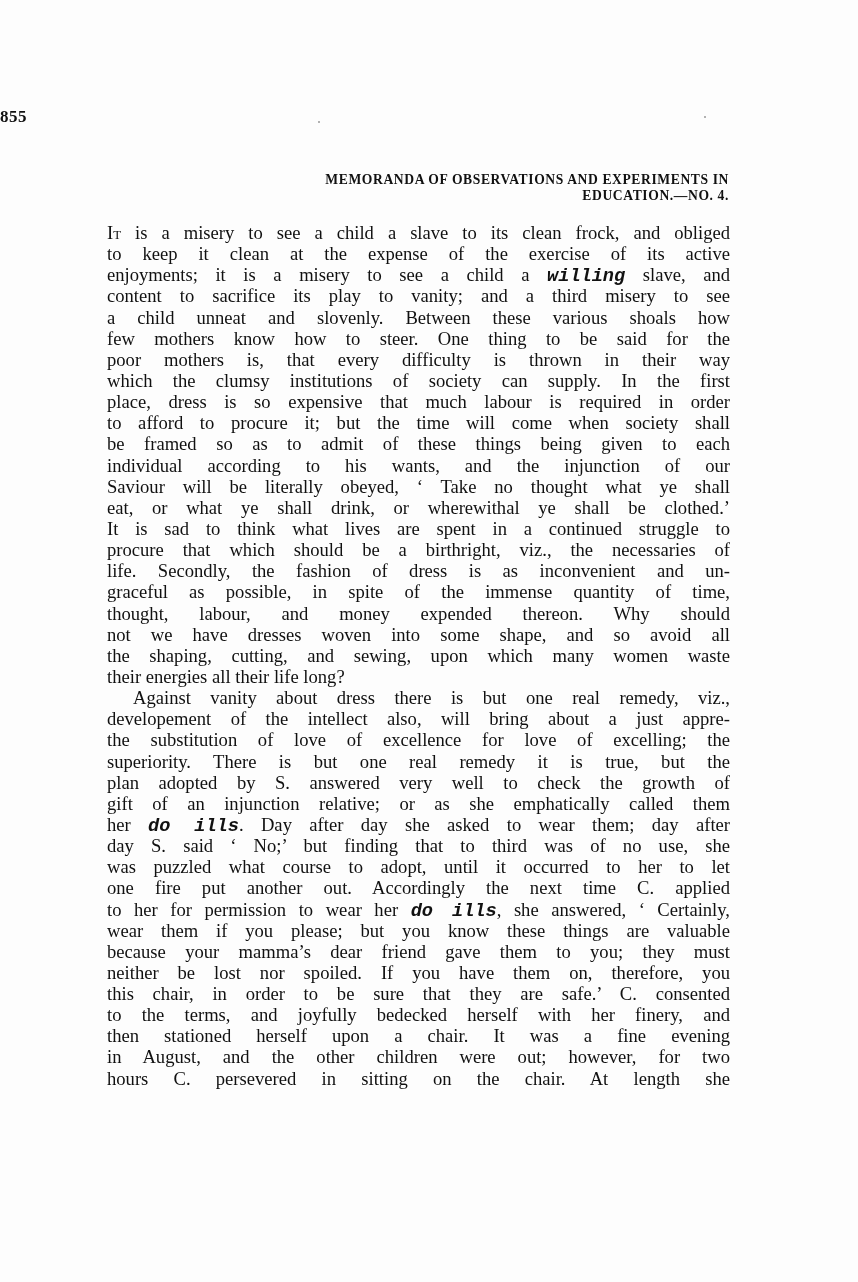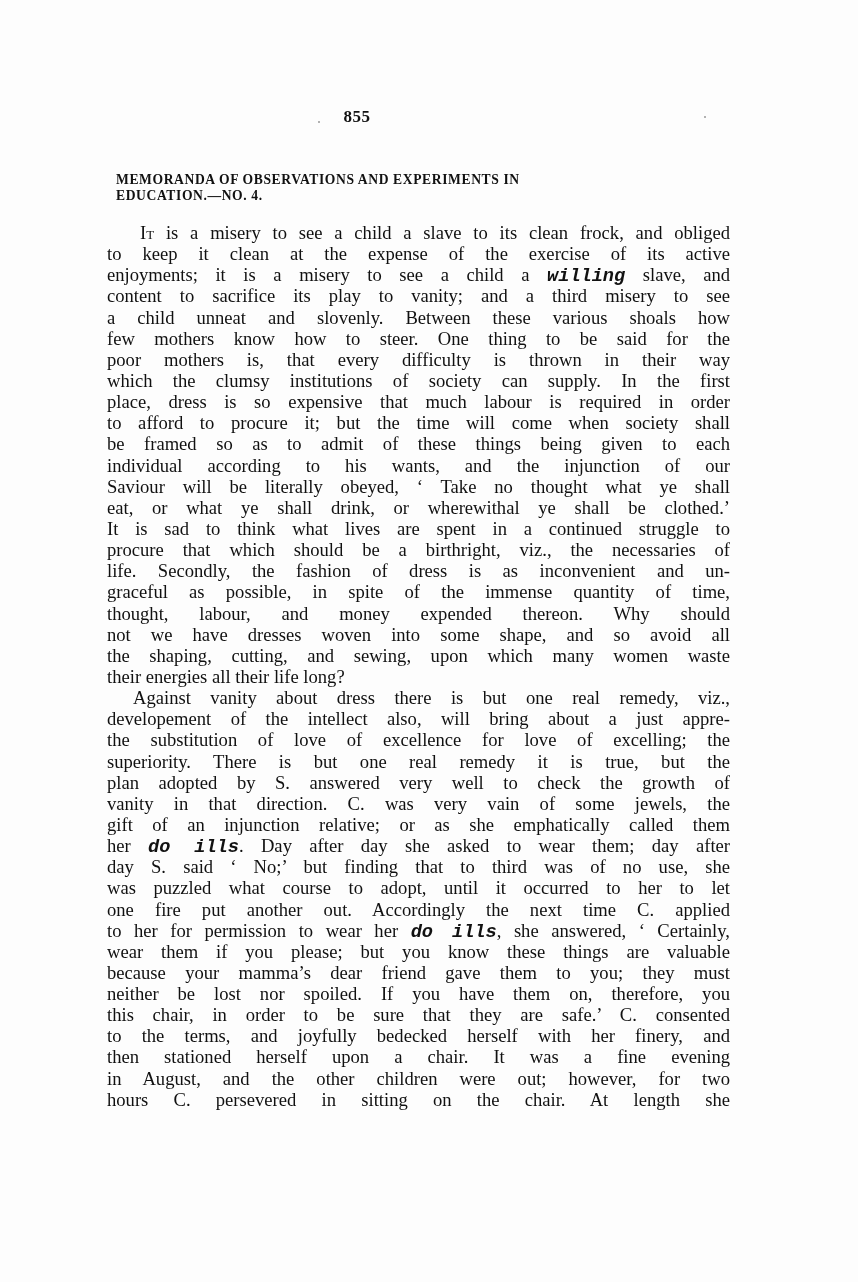--- a/index.html
+++ b/index.html
@@ -3,40 +3,40 @@
   <meta charset="utf-8">
   <style>
     html, body { margin: 0; padding: 0; background: #fdfdfd; }
     body { width: 858px; height: 1282px; position: relative; overflow: hidden; }
     .page {
       position: absolute; left: 0; top: 0; width: 858px; height: 1282px;
       background: #fdfdfd; color: #111;
       font-family: "Liberation Serif", "DejaVu Serif", serif;
     }
     .page-number {
-      position: absolute; top: 107px; left: 0; width: 714px; text-align: center;
+      position: absolute; top: 107px; left: 0; width: 714px; text-align: left;
       font-size: 17px; font-weight: bold; letter-spacing: 0.5px;
     }
     .title {
-      position: absolute; top: 172px; left: 116px; width: 622px; text-align: left;
+      position: absolute; top: 172px; left: 107px; width: 622px; text-align: right;
       font-size: 13.6px; font-weight: bold; line-height: 16px; letter-spacing: 0.6px;
       text-transform: uppercase;
     }
     .title .t-line { display: block; }
     .body {
       position: absolute; top: 222px; left: 107px; width: 623px;
       font-size: 18.6px; line-height: 21.15px;
     }
     .line {
       display: block; white-space: nowrap; text-align: justify; text-align-last: justify;
       height: 21.15px; overflow: visible;
     }
     .line.last { text-align-last: left; }
     .indent { padding-left: 26px; }
-    .sc { font-variant: small-caps; margin-left: 33px; }
+    .sc { font-variant: small-caps; }
     em { font-style: italic; font-weight: bold; font-family: Liberation Mono, monospace; }
     .specks { position: absolute; width: 2px; height: 2px; background: #999; border-radius: 1px; }
   </style>
 </head>
 <body>
 
 <div class="page">
   <span class="specks" style="left:318px; top:121px;"></span>
   <span class="specks" style="left:704px; top:116px;"></span>
 
@@ -71,21 +71,20 @@
         <span class="line">not we have dresses woven into some shape, and so avoid all</span>
         <span class="line">the shaping, cutting, and sewing, upon which many women waste</span>
         <span class="line last">their energies all their life long?</span>
       </div>
     <div id="para-1">
         <span class="line indent">Against vanity about dress there is but one real remedy, viz.,</span>
         <span class="line">developement of the intellect also, will bring about a just appre-</span>
         <span class="line">the substitution of love of excellence for love of excelling; the</span>
         <span class="line">superiority. There is but one real remedy it is true, but the</span>
         <span class="line">plan adopted by S. answered very well to check the growth of</span>
-        <span class="line">vanity in that direction. C. was very vain of some jewels, the</span>
         <span class="line">gift of an injunction relative; or as she emphatically called them</span>
         <span class="line">her <em>do ills</em>. Day after day she asked to wear them; day after</span>
         <span class="line">day S. said ‘ No;’ but finding that to third was of no use, she</span>
         <span class="line">was puzzled what course to adopt, until it occurred to her to let</span>
         <span class="line">one fire put another out. Accordingly the next time C. applied</span>
         <span class="line">to her for permission to wear her <em>do ills</em>, she answered, ‘ Certainly,</span>
         <span class="line">wear them if you please; but you know these things are valuable</span>
         <span class="line">because your mamma’s dear friend gave them to you; they must</span>
         <span class="line">neither be lost nor spoiled. If you have them on, therefore, you</span>
         <span class="line">this chair, in order to be sure that they are safe.’ C. consented</span>

